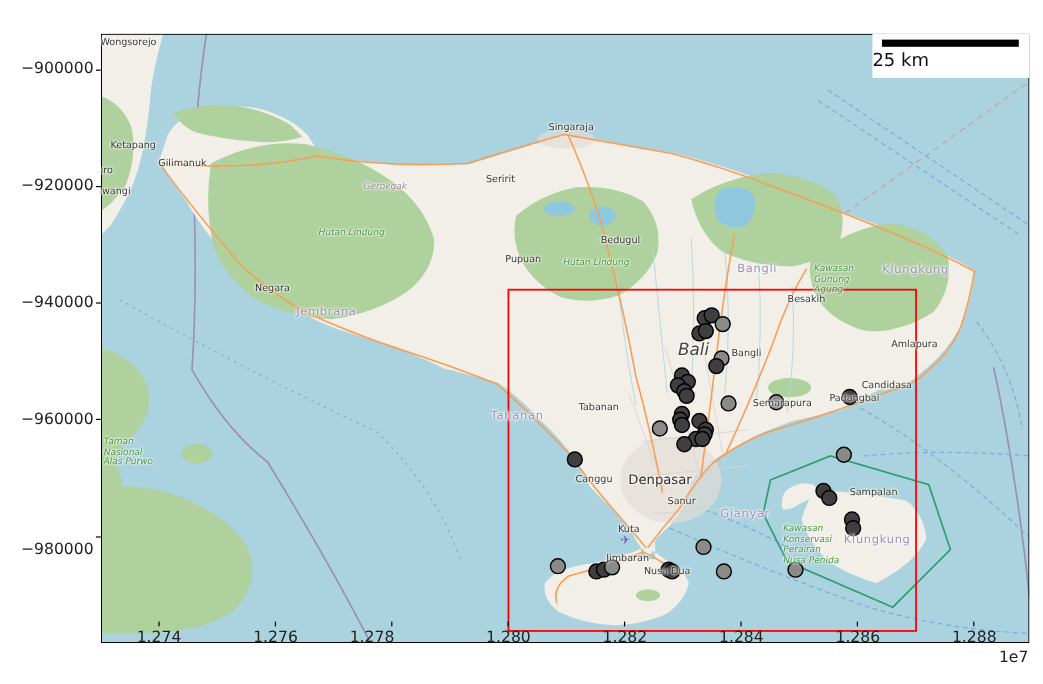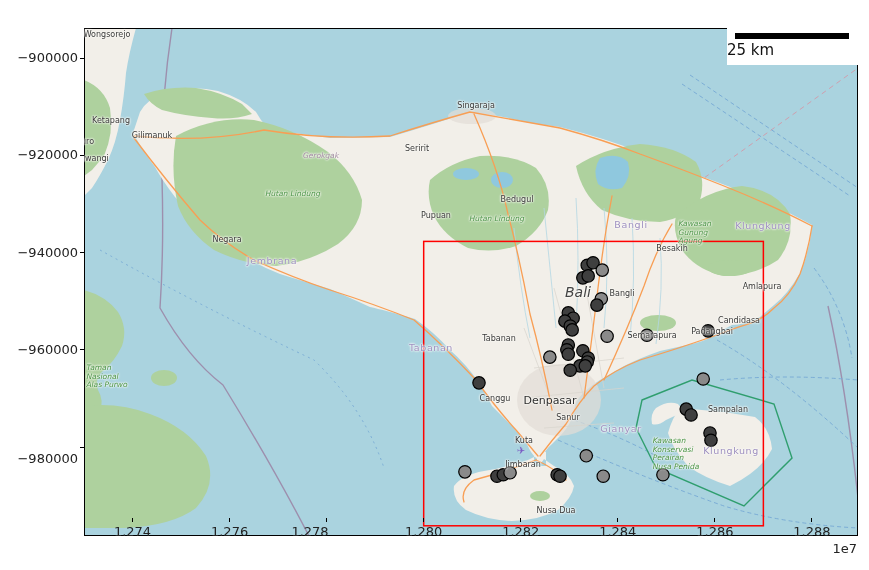--- a/index.html
+++ b/index.html
@@ -201,21 +201,21 @@
         <span class="lbl town" style="left: 538px; top: 266px;">Bangli</span>
         <span class="lbl town" style="left: 678px; top: 259px;">Amlapura</span>
         <span class="lbl town" style="left: 655px; top: 293px;">Candidasa</span>
         <span class="lbl town" style="left: 415px; top: 311px;">Tabanan</span>
         <span class="lbl town" style="left: 568px; top: 308px;">Semarapura</span>
         <span class="lbl town" style="left: 628px; top: 304px;">Padangbai</span>
         <span class="lbl town" style="left: 411px; top: 371px;">Canggu</span>
         <span class="lbl town" style="left: 484px; top: 390px;">Sanur</span>
         <span class="lbl town" style="left: 440px; top: 413px;">Kuta</span>
         <span class="lbl town" style="left: 439px; top: 437px;">Jimbaran</span>
-        <span class="lbl town" style="left: 472px; top: 448px; margin-top: 35px;">Nusa Dua</span>
+        <span class="lbl town" style="left: 472px; top: 448px;">Nusa Dua</span>
         <span class="lbl town" style="left: 644px; top: 382px;">Sampalan</span>
         <span class="lbl city" style="left: 466px; top: 373px;">Denpasar</span>
         <span class="lbl island" style="left: 494px; top: 264px;">Bali</span>
         <span class="lbl regency" style="left: 188px; top: 233px;">Jembrana</span>
         <span class="lbl regency" style="left: 347px; top: 320px;">Tabanan</span>
         <span class="lbl regency" style="left: 547px; top: 197px;">Bangli</span>
         <span class="lbl regency" style="left: 679px; top: 198px;">Klungkung</span>
         <span class="lbl regency" style="left: 537px; top: 401px;">Gianyar</span>
         <span class="lbl regency" style="left: 647px; top: 423px;">Klungkung</span>
         <span class="lbl nature" style="left: 209px; top: 166px;">Hutan Lindung</span>

